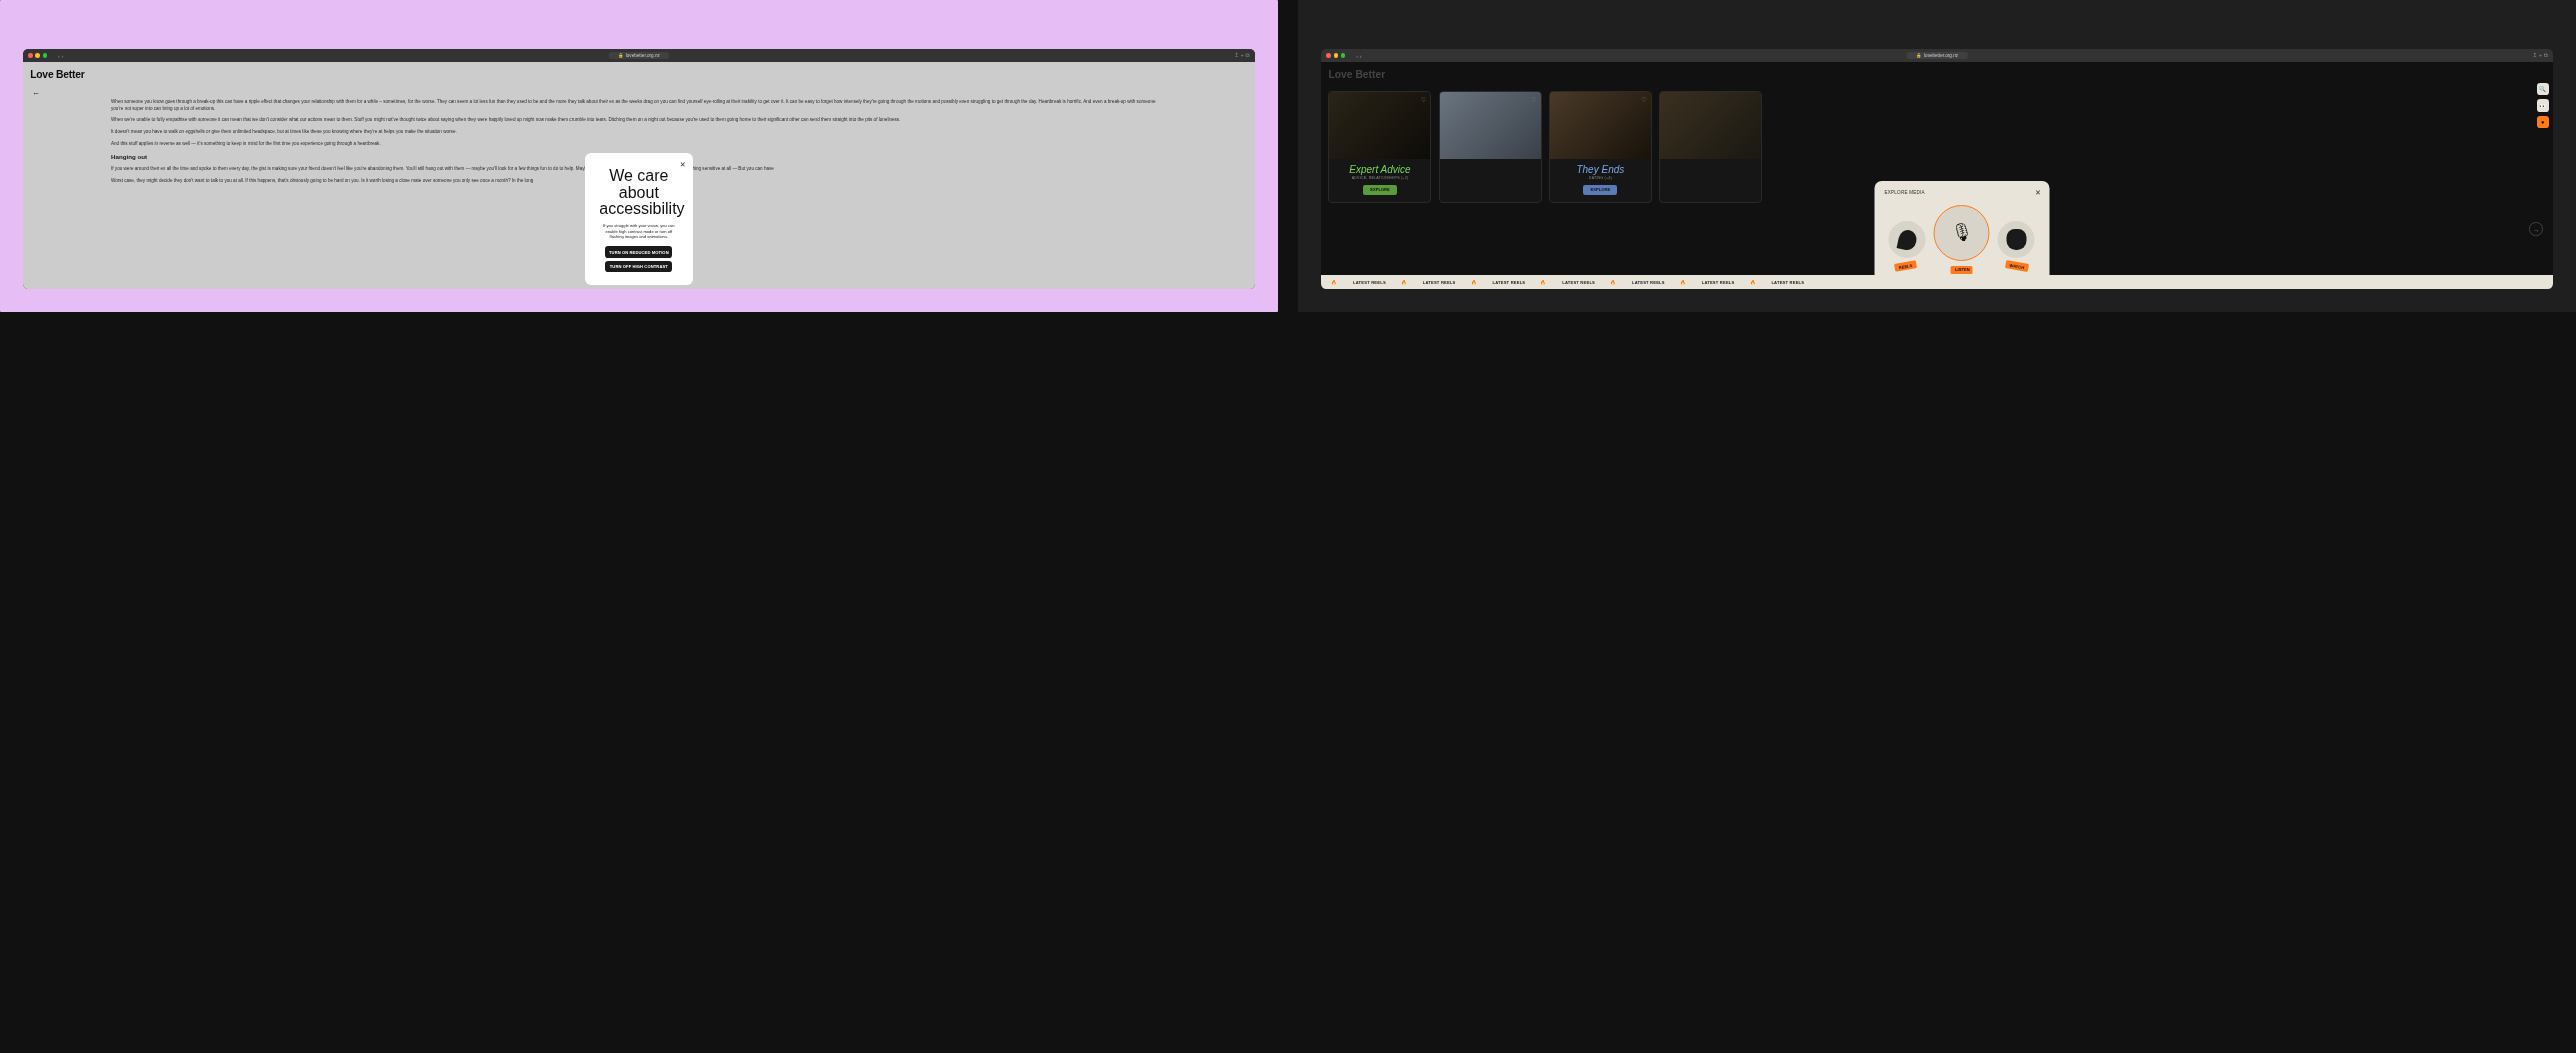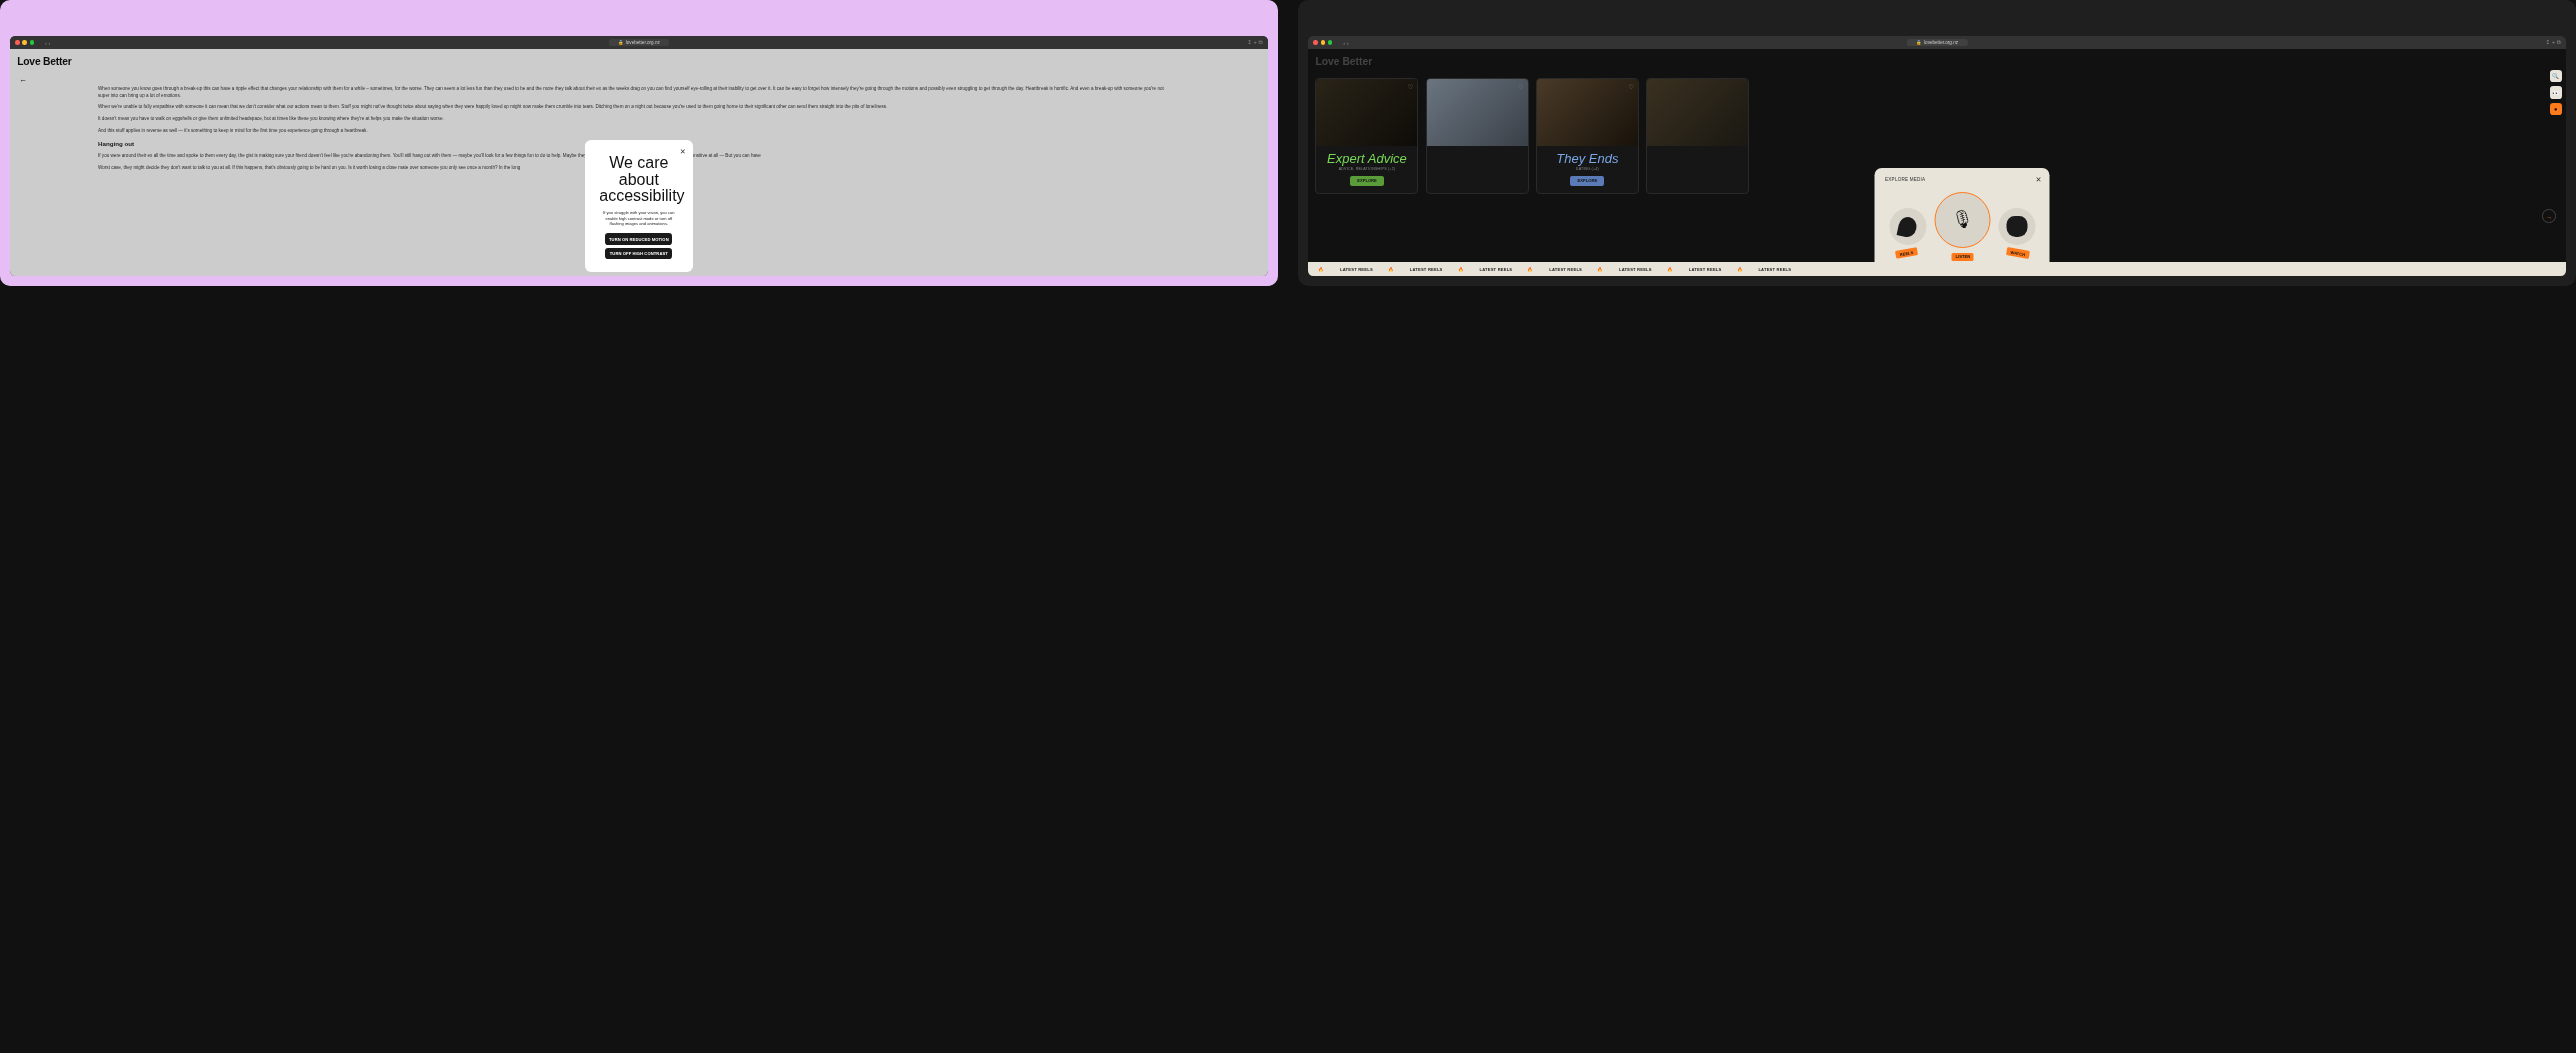--- a/index.html
+++ b/index.html
@@ -1,18 +1,18 @@
 <!DOCTYPE html>
 <html style="font-size:8.2px"><head>
 <meta charset="utf-8">
 <style>
 * { margin: 0; padding: 0; box-sizing: border-box; font-family: -apple-system, BlinkMacSystemFont, sans-serif; }
 body { display: flex; gap: 20.6px; padding: 0; background: #111; }
 
-.panel { border-radius: 10px; padding: 10px; flex: 1; position: relative; }
+.panel { border-radius: 1px; padding: 23px; flex: 1; position: relative; }
 .panel.pink { background: #e6bdf4; }
 .panel.dark { background: #1f1f1f; }
 
 .browser { background: #262626; border-radius: 5.2px; overflow: hidden; width: 100%; margin-top: 26px; }
 .browser-top { background: #333; height: 13.4px; display: flex; align-items: center; padding: 0 5.2px; gap: 3.1px; position: relative; }
 .traffic { display: flex; gap: 2.6px; }
 .tdot { width: 4.6px; height: 4.6px; border-radius: 50%; }
 .tred{background:#ff5f56}.tyel{background:#ffbd2e}.tgrn{background:#27c93f}
 .nav-arrows { display: flex; gap: 4.1px; margin-left: 7.7px; color: #888; font-size: 5.7px; }
 .addr { position: absolute; left: 50%; transform: translateX(-50%); background: #404040; border-radius: 2.6px; padding: 1px 9.3px; font-size: 4.6px; color: #ccc; display: flex; align-items: center; gap: 2.1px; }
@@ -41,21 +41,21 @@
 .rbtn { width: 12.4px; height: 12.4px; background: #e8e4da; border-radius: 3.1px; display: flex; align-items: center; justify-content: center; font-size: 5.7px; }
 .rbtn.orange { background: #ff7a1a; }
 
 .cards { display: flex; gap: 7.2px; padding: 5.2px 7.2px; overflow: hidden; }
 .card { background: #161616; border: 0.5px solid #2a2a2a; border-radius: 4.1px; width: 103px; flex-shrink: 0; position: relative; }
 .card-img { width: 100%; height: 67px; background: linear-gradient(135deg,#3a3020,#1a1812); border-radius: 3.1px 3.1px 0 0; position: relative; }
 .card-img.hands{background:linear-gradient(135deg,#2a2418,#0e0c08)}
 .card-img.kitchen{background:linear-gradient(135deg,#6a7580,#3a4048)}
 .card-img.window{background:linear-gradient(135deg,#4a3a28,#18120a)}
 .heart { position: absolute; top: 4.1px; right: 4.1px; color: #888; font-size: 6.2px; }
-.card h3 { color: #79d955; font-size: 13px; font-weight: 500; text-align: center; padding: 5.2px 2.1px 1px; font-style: italic; }
+.card h3 { color: #79d955; font-size: 10px; font-weight: 500; text-align: center; padding: 5.2px 2.1px 1px; font-style: italic; }
 .card h3.blue{color:#7aa7e8}
 .card-tags { text-align: center; font-size: 3.6px; color: #888; letter-spacing: 0.2px; }
 .card-btn { display: block; margin: 5.2px auto 7.2px; background: #5a9c3a; color: #111; border: none; border-radius: 2.1px; padding: 2.1px 7.2px; font-size: 4.1px; font-weight: 600; }
 .card-btn.blue{background:#5a7ab8}
 
 .next-arrow { position: absolute; right: 10.3px; top: 160px; width: 13.4px; height: 13.4px; border: 0.5px solid #444; border-radius: 50%; display: flex; align-items: center; justify-content: center; color: #ff7a1a; font-size: 6.2px; }
 
 .ticker { position: absolute; bottom: 0; left: 0; right: 0; background: #e8e4da; height: 14.4px; display: flex; align-items: center; gap: 15.5px; padding: 0 10.3px; font-size: 4.1px; font-weight: 600; color: #222; overflow: hidden; letter-spacing: 0.2px; }
 .ticker span { white-space: nowrap; }
 .flame { font-size: 4.6px; }

